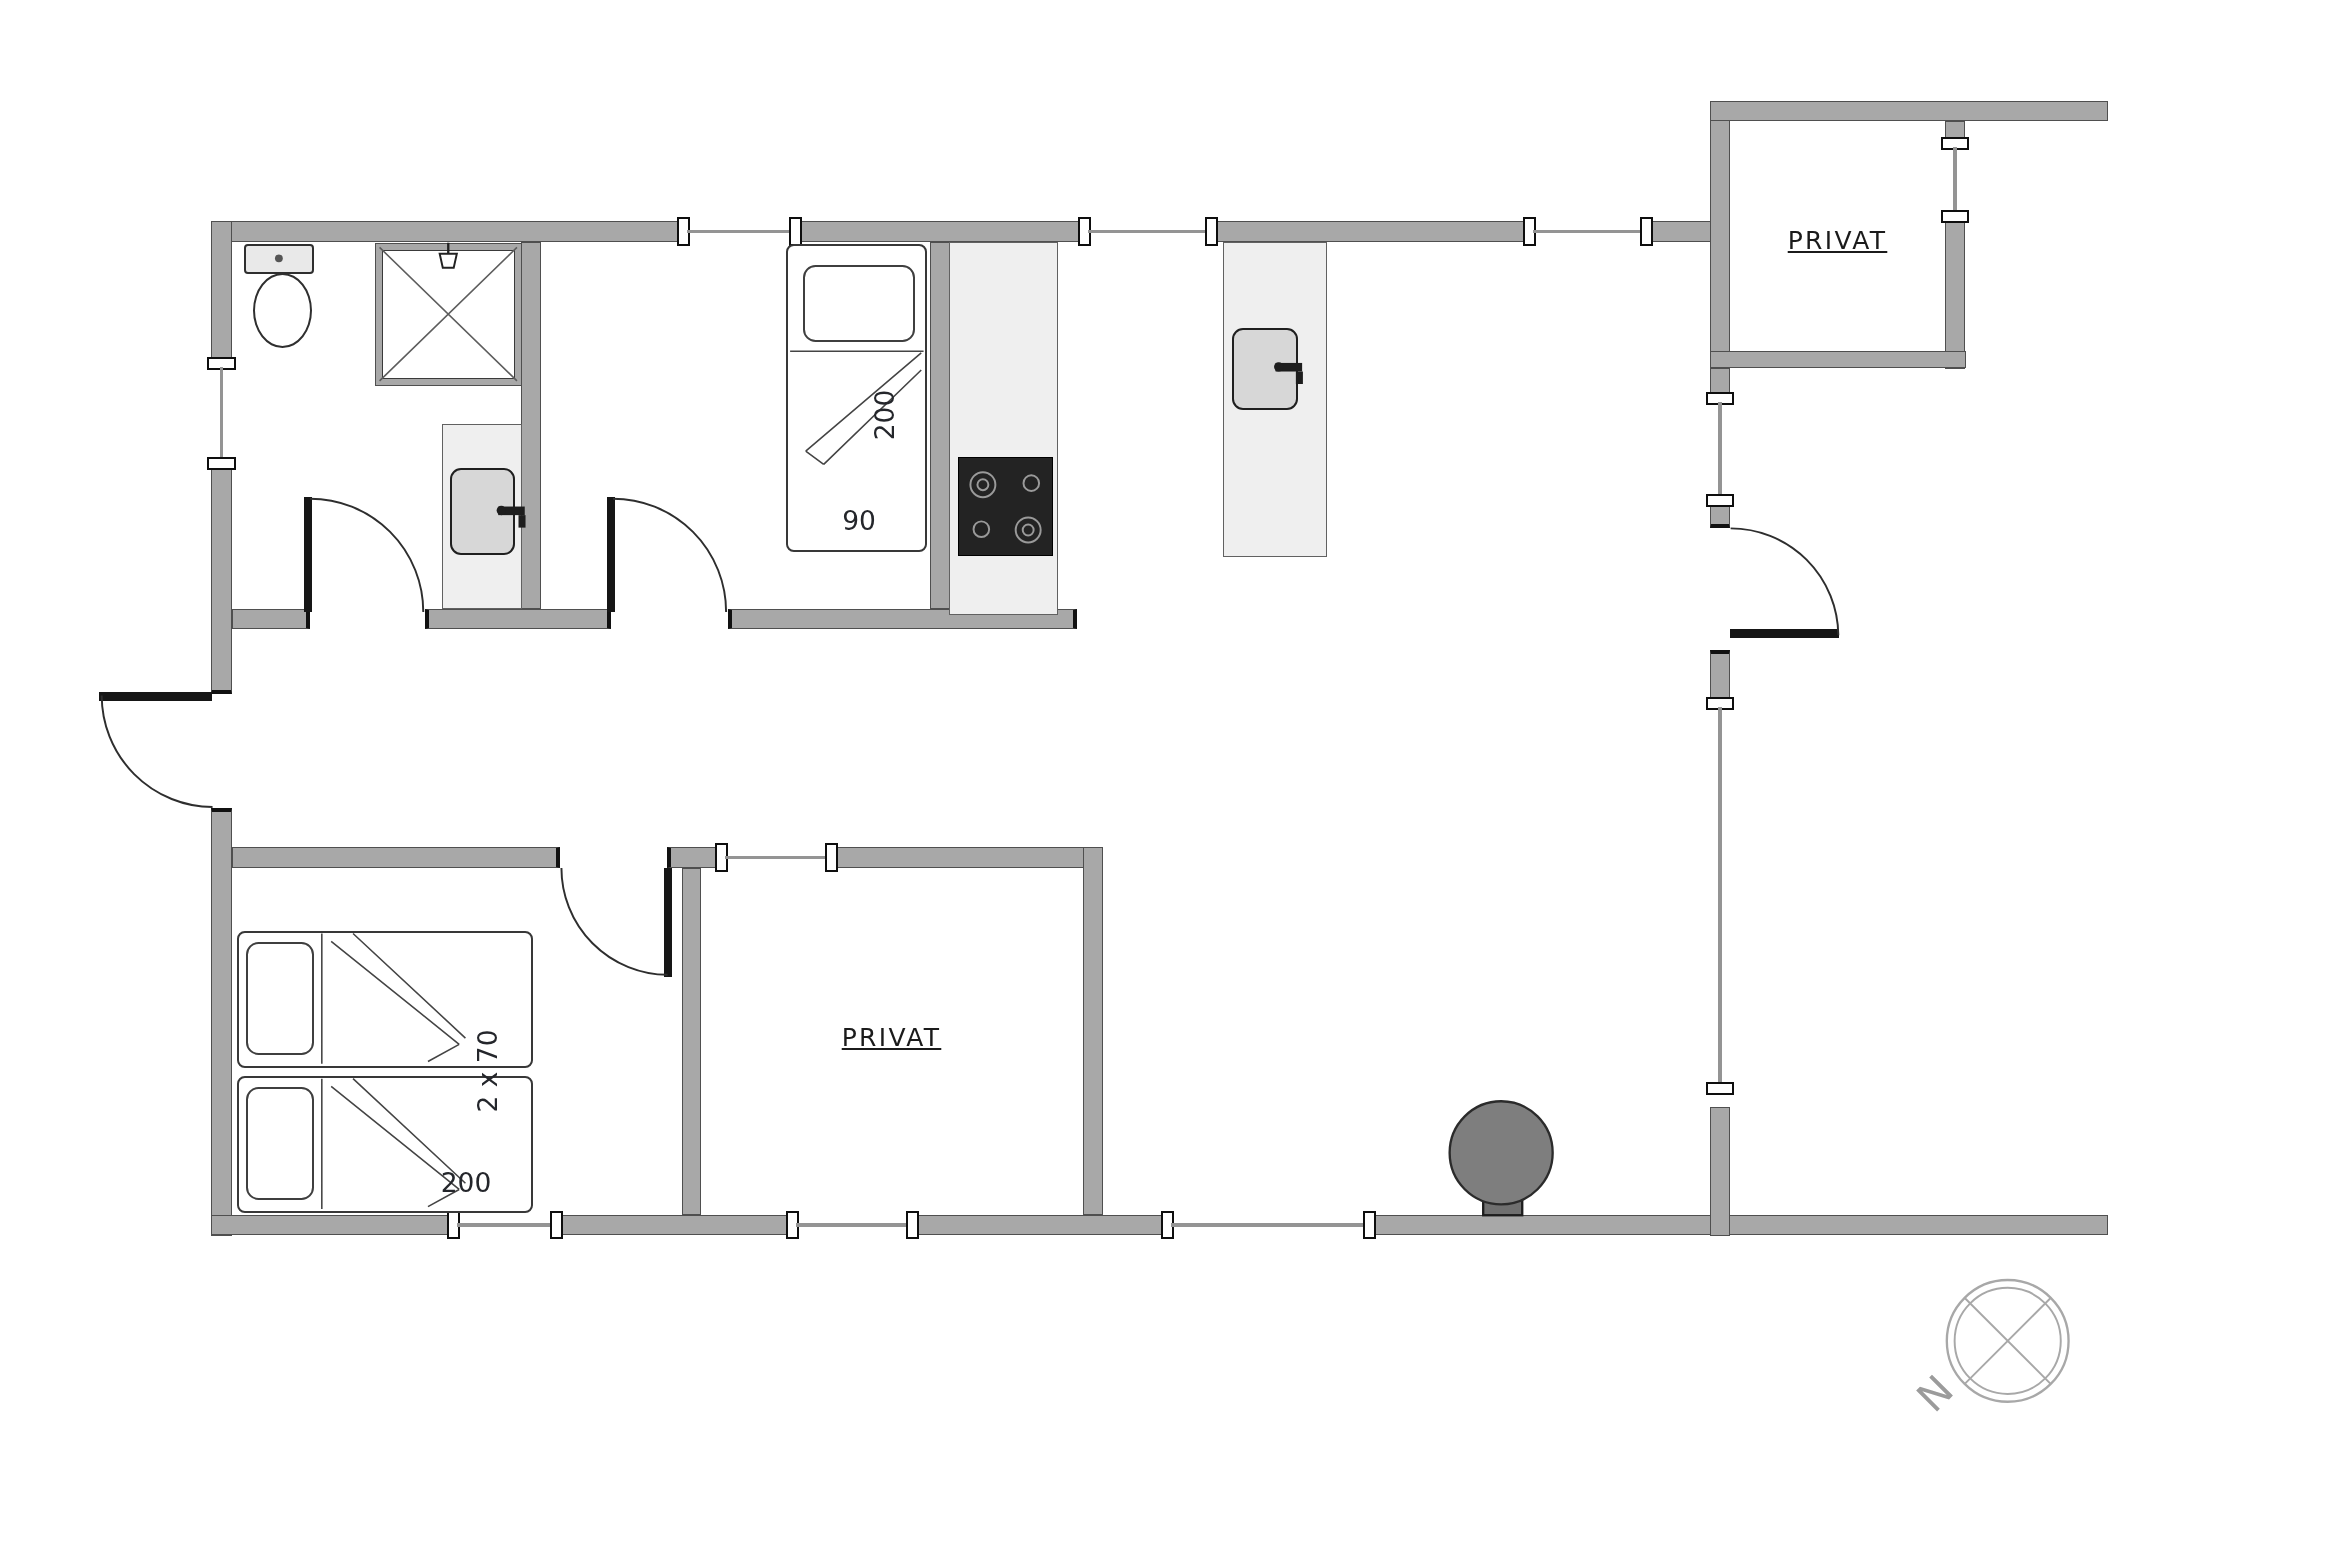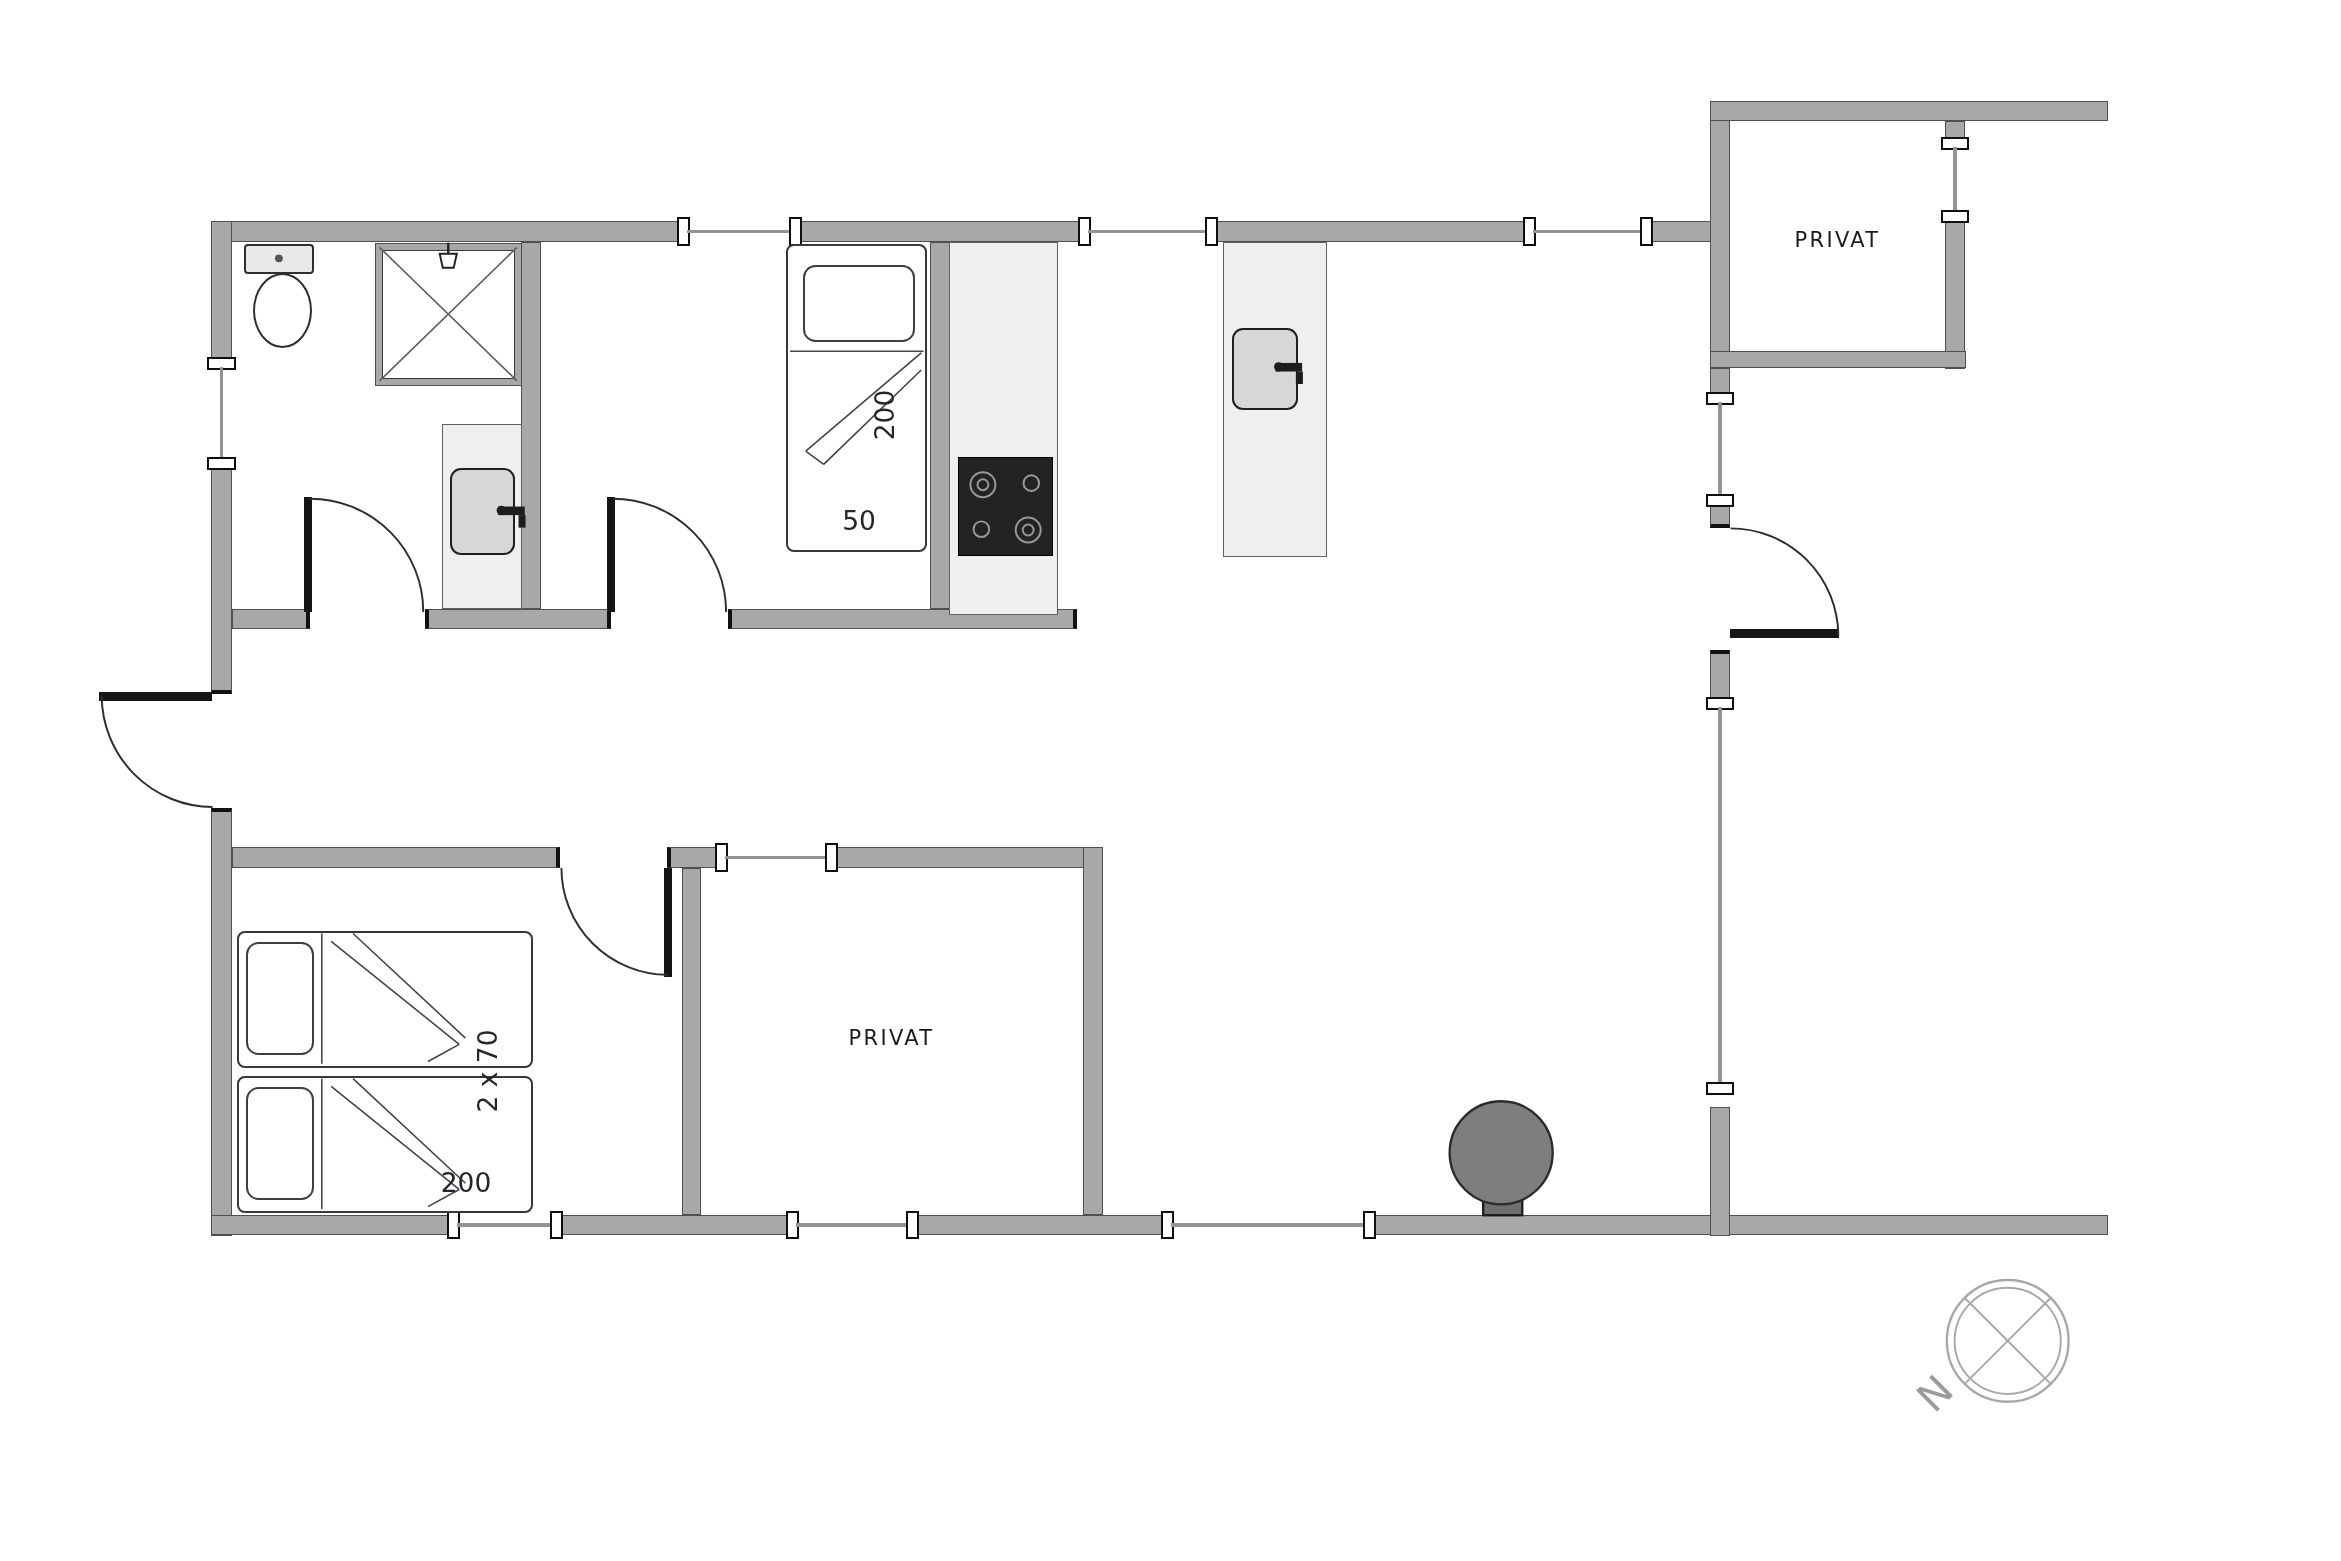--- a/index.html
+++ b/index.html
@@ -24,21 +24,21 @@
   .fixture{position:absolute;box-sizing:border-box;}
   .toilet-tank{background:#e9e9e9;border:2.3px solid #2f2f2f;border-radius:3.9px;}
   .toilet-bowl{background:#fff;border:2.3px solid #2f2f2f;border-radius:50%;}
   .shower-outer{background:#a8a8a8;border:1.6px solid #4f4f4f;}
   .shower-inner{position:absolute;left:6.2px;top:6.2px;right:6.2px;bottom:6.2px;background:#fff;border:1.6px solid #3a3a3a;}
   .basin{background:#d7d7d7;border:2.3px solid #1f1f1f;border-radius:11px;}
   .bed{position:absolute;background:#fff;border:2.3px solid #383838;border-radius:7.8px;box-sizing:border-box;}
   .pillow{position:absolute;background:#fff;border:2.3px solid #3f3f3f;border-radius:12.5px;box-sizing:border-box;}
   .cooktop{background:#232323;border:1.6px solid #000;}
   .label{position:absolute;color:#1b1b1b;text-align:center;white-space:nowrap;}
-  .room-label{font-size:21px;letter-spacing:2.3px;}
+  .room-label{font-size:25px;letter-spacing:2.3px;text-decoration:underline;}
   .dim-label{font-size:26.5px;color:#24262b;}
   .rot{transform:rotate(-90deg);}
   svg.overlay{position:absolute;left:0;top:0;pointer-events:none;}
 </style>
 </head>
 <body>
 
 <div id="stage">
 
   <div class="wall" style="left:211px;top:221px;width:468px;height:21px;"></div>
@@ -212,17 +212,17 @@
       <circle cx="2572" cy="1718" r="78" stroke-width="3"></circle>
       <circle cx="2572" cy="1718" r="68" stroke-width="2.5"></circle>
       <path d="M2517,1663 L2627,1773 M2627,1663 L2517,1773" stroke-width="2.5"></path>
       <text x="2478" y="1812" transform="rotate(-45 2478 1812)" fill="#9b9b9b" stroke="none" font-size="52" font-family="DejaVu Sans, sans-serif">N</text>
     </g>
   </svg>
 
   <div class="label room-label" style="left:1730px;top:225px;width:215px;height:31px;line-height:31px;">PRIVAT</div>
   <div class="label room-label" style="left:782px;top:1021px;width:219px;height:34px;line-height:34px;">PRIVAT</div>
   <div class="label dim-label rot" style="left:834px;top:401px;width:101px;height:28px;line-height:28px;">200</div>
-  <div class="label dim-label" style="left:824px;top:507px;width:70px;height:28px;line-height:28px;">50</div>
+  <div class="label dim-label" style="left:824px;top:507px;width:70px;height:28px;line-height:28px;">90</div>
   <div class="label dim-label rot" style="left:421px;top:1057px;width:133px;height:28px;line-height:28px;">2 x 70</div>
   <div class="label dim-label" style="left:419px;top:1169px;width:94px;height:28px;line-height:28px;">200</div>
 </div>
 
 
 </body></html>

